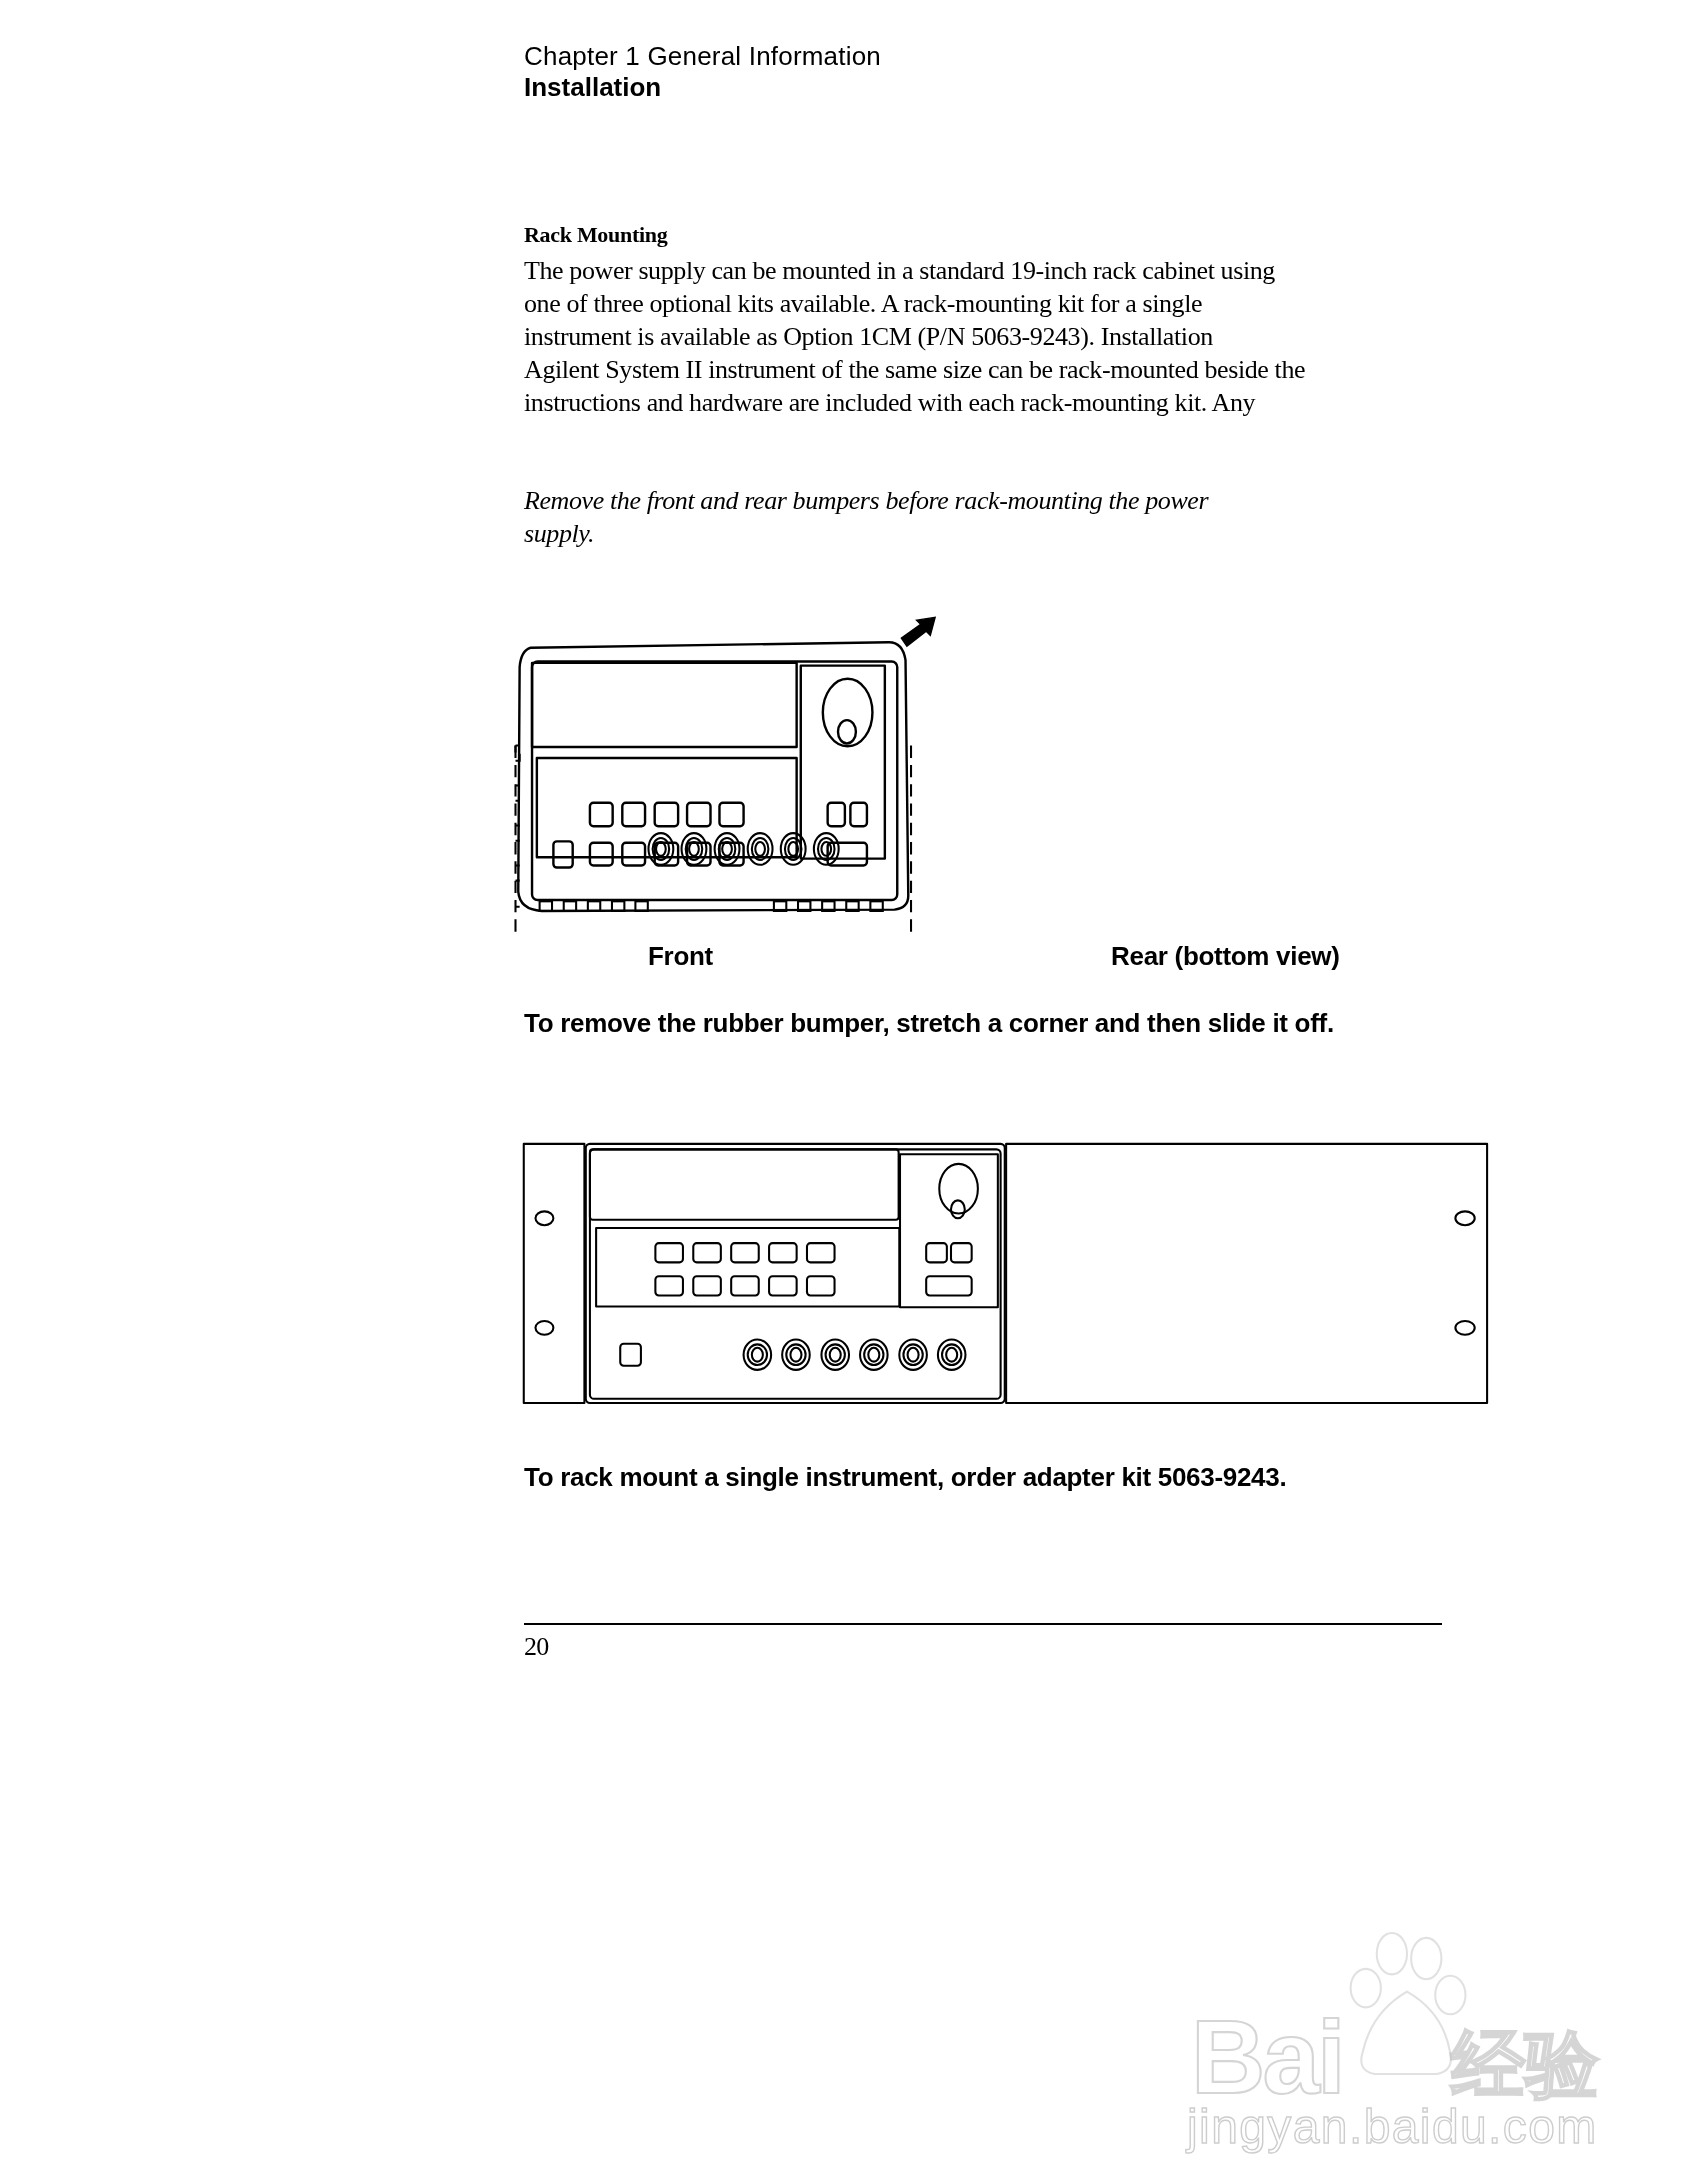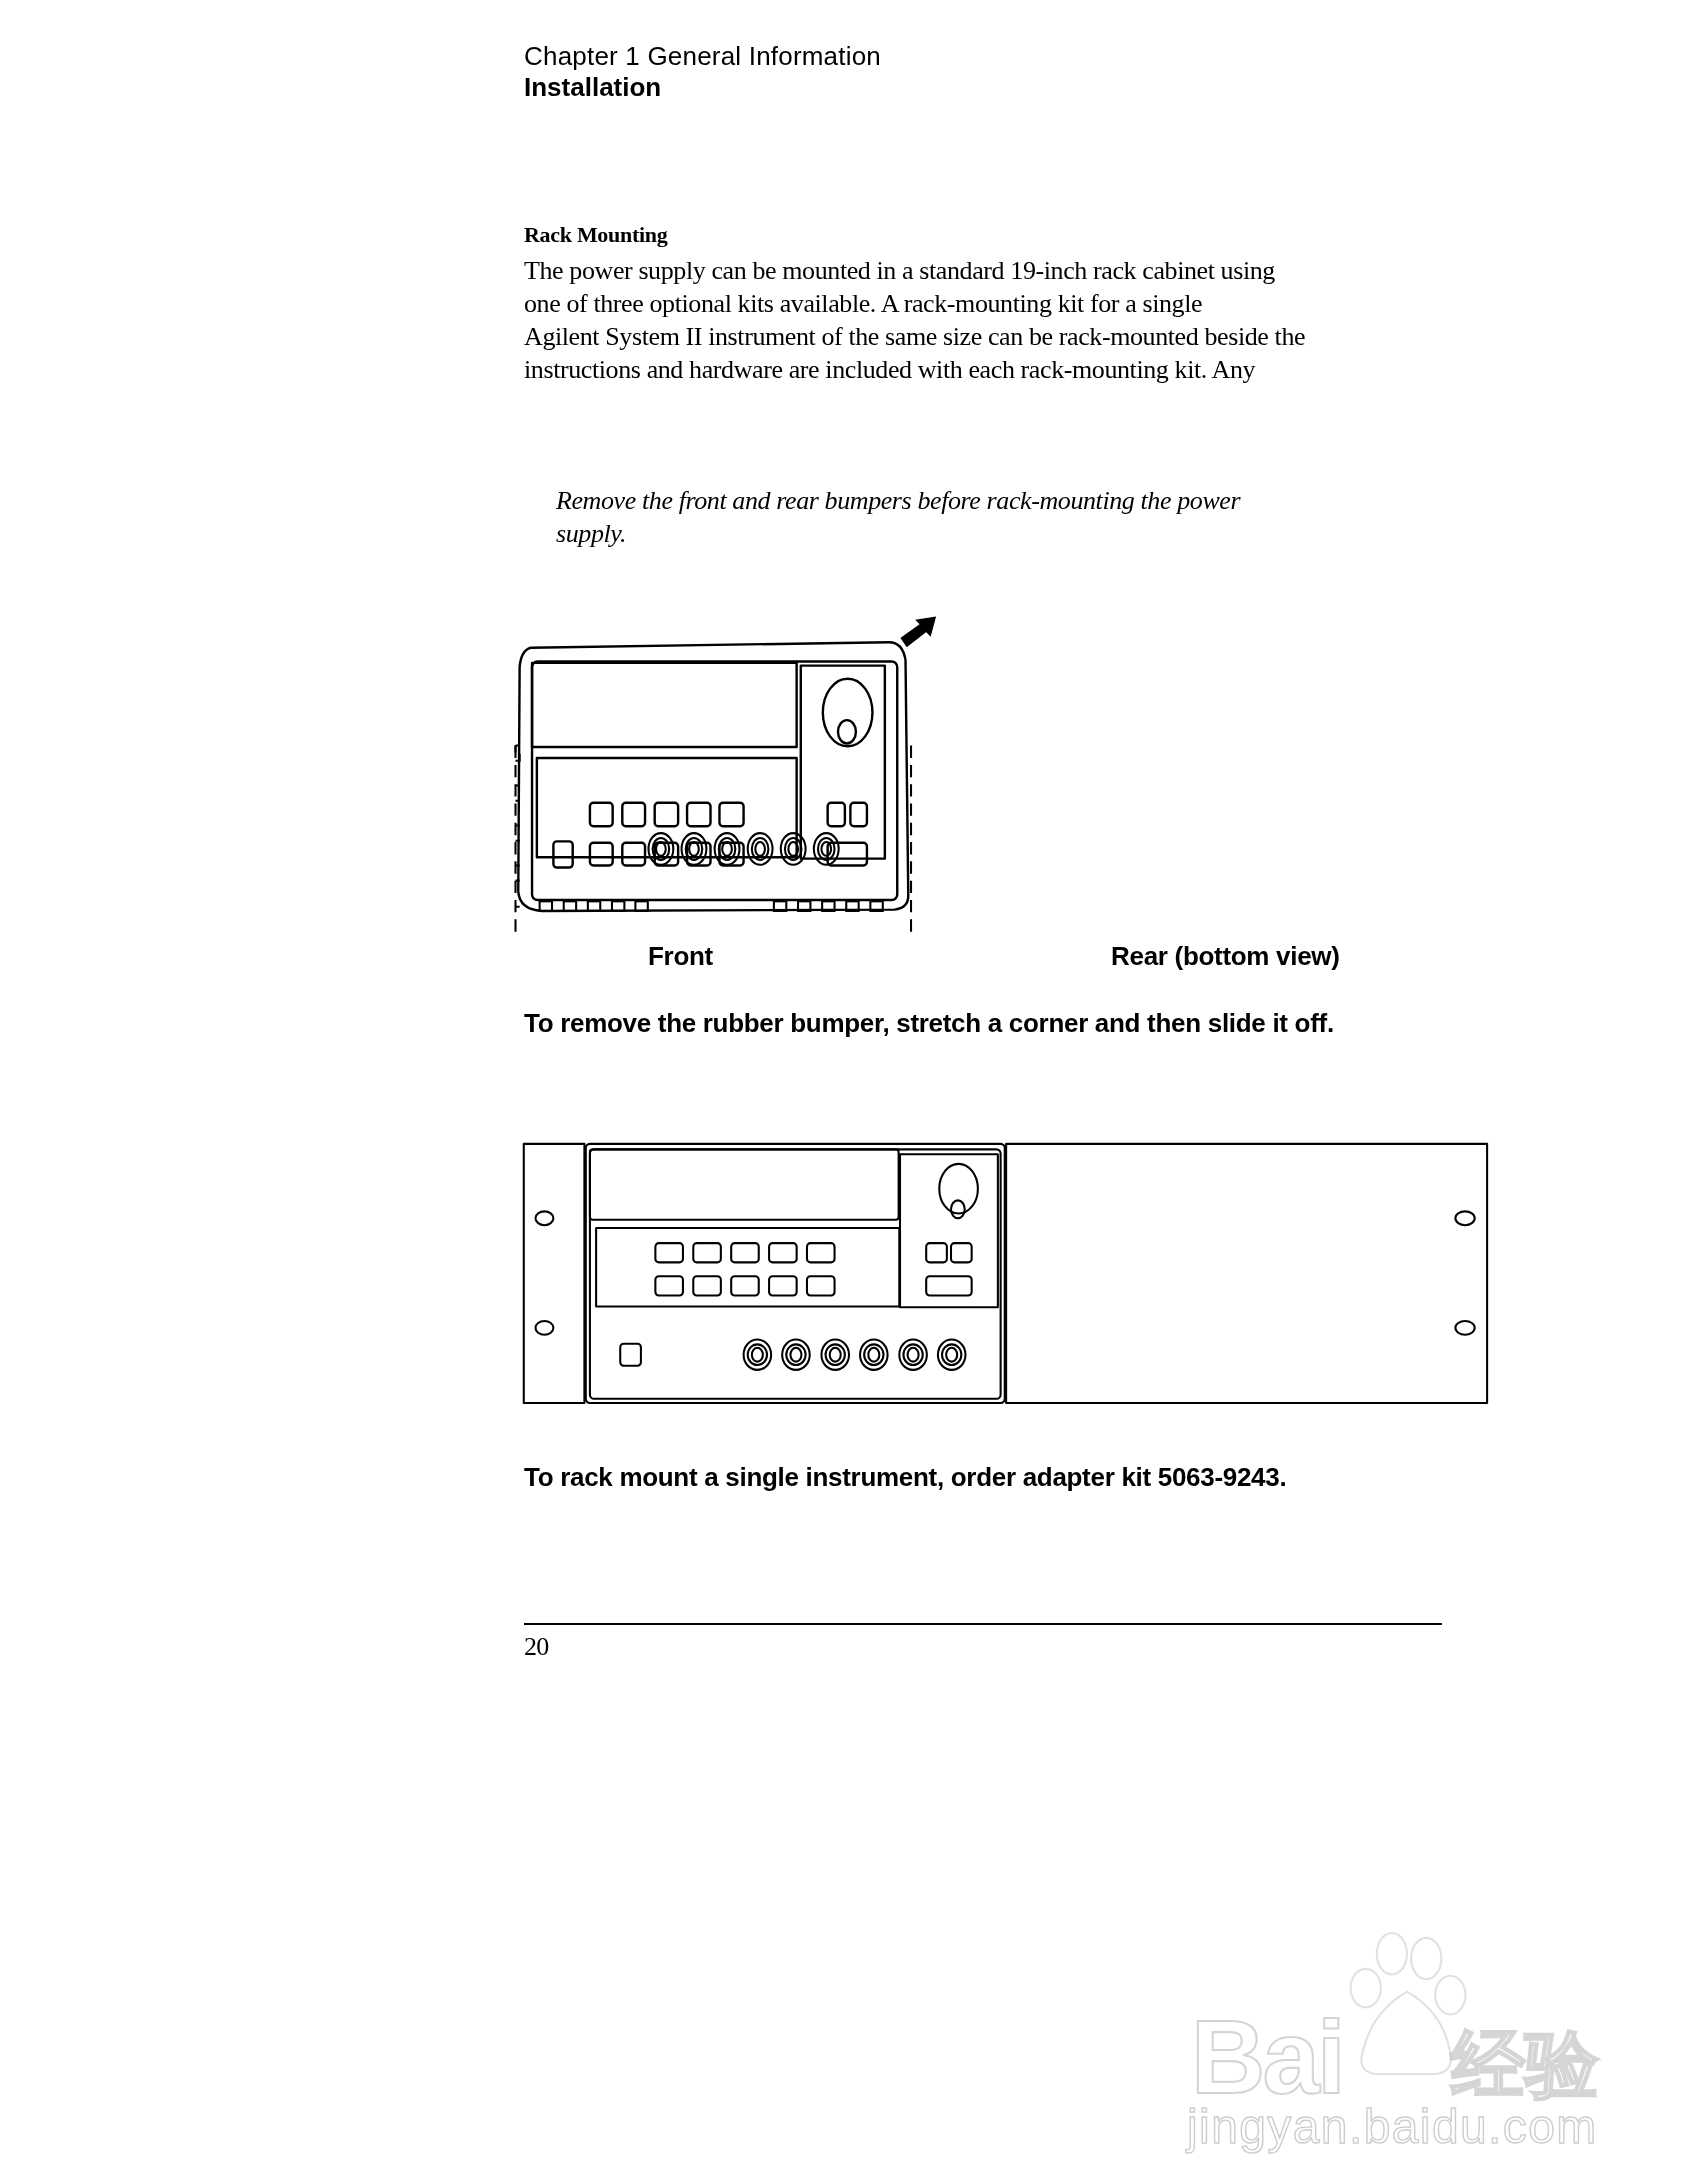--- a/index.html
+++ b/index.html
@@ -6,21 +6,21 @@
   body { width: 1687px; height: 2183px; position: relative; overflow: hidden; color: #000; }
   .abs { position: absolute; }
   .sans { font-family: "Liberation Sans", "DejaVu Sans", sans-serif; }
   .serif { font-family: "Liberation Serif", "DejaVu Serif", serif; }
   .hdr-chapter { left: 524px; top: 41px; font-size: 26px; letter-spacing: 0.2px; }
   .hdr-section { left: 524px; top: 72px; font-size: 26px; font-weight: bold; }
   .sec-title { left: 524px; top: 222px; font-size: 22px; font-weight: bold; letter-spacing: -0.3px; }
   .body-text { left: 524px; top: 254px; width: 937px; font-size: 26px; line-height: 33px; letter-spacing: -0.4px; }
   .body-text .line { display: block; white-space: nowrap; }
   .note { left: 524px; top: 484px; font-size: 26px; line-height: 33px; font-style: italic; letter-spacing: -0.4px; }
-  .note .line { display: block; white-space: nowrap; margin-left: 32px; }
+  .note .line { display: block; white-space: nowrap; }
   .cap-label { font-size: 26px; font-weight: bold; letter-spacing: -0.3px; white-space: nowrap; }
   .cap-front { left: 648px; top: 941px; }
   .cap-rear { left: 1111px; top: 941px; }
   .cap-bumper { left: 524px; top: 1008px; }
   .cap-rack { left: 524px; top: 1462px; text-align: right; }
   .footer-rule { left: 524px; top: 1623px; width: 918px; height: 0; border-top: 2.1px solid #000; }
   .page-num { left: 524px; top: 1632px; font-size: 26px; letter-spacing: -0.7px; }
   svg { position: absolute; overflow: visible; }
   .wm { left: 1185px; top: 1909px; width: 400px; height: 227px; opacity: 0.45; }
   .wm-text { position: absolute; left: 1187px; top: 2099px; font-size: 48px; color: #fff;
@@ -33,20 +33,21 @@
 </head>
 <body>
 
 <div class="abs sans hdr-chapter">Chapter 1 General Information</div>
 <div class="abs sans hdr-section">Installation</div>
 
 <div class="abs serif sec-title">Rack Mounting</div>
 <div class="abs serif body-text">
   <span class="line">The power supply can be mounted in a standard 19-inch rack cabinet using</span>
   <span class="line">one of three optional kits available. A rack-mounting kit for a single</span>
+  <span class="line">instrument is available as Option 1CM (P/N 5063-9243). Installation</span>
   <span class="line">Agilent System II instrument of the same size can be rack-mounted beside the</span>
   <span class="line">instructions and hardware are included with each rack-mounting kit. Any</span>
 </div>
 <div class="abs serif note">
   <span class="line">Remove the front and rear bumpers before rack-mounting the power</span>
   <span class="line">supply.</span>
 </div>
 
 <svg style="left:0;top:0;" width="1687" height="2183" viewBox="0 0 2448 3168">
   <g fill="none" stroke="#000" stroke-width="3.5" stroke-linejoin="round">

